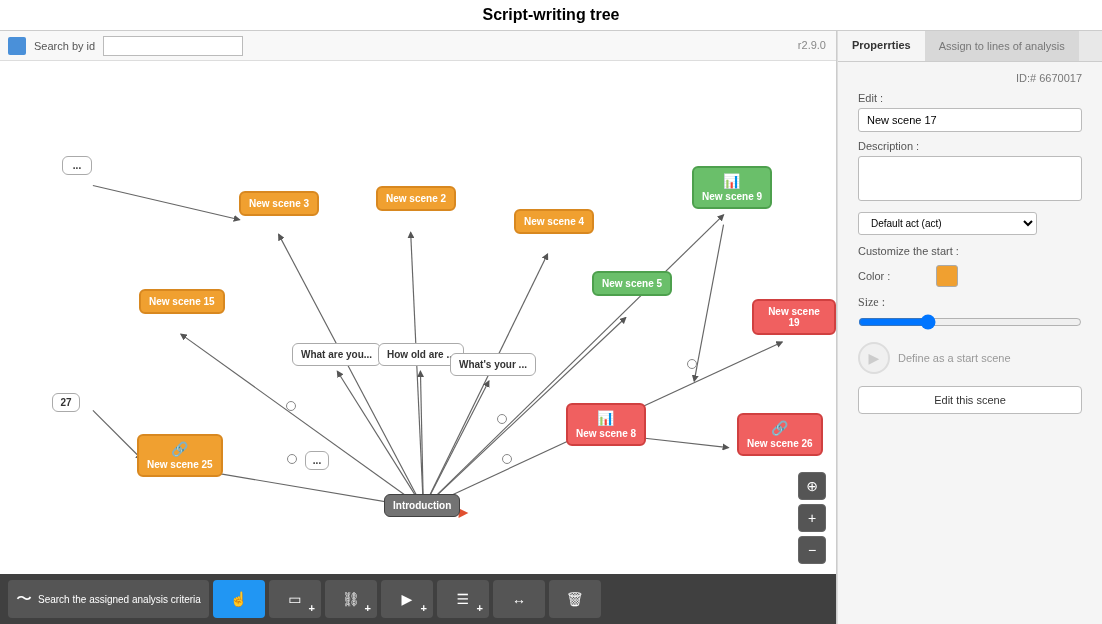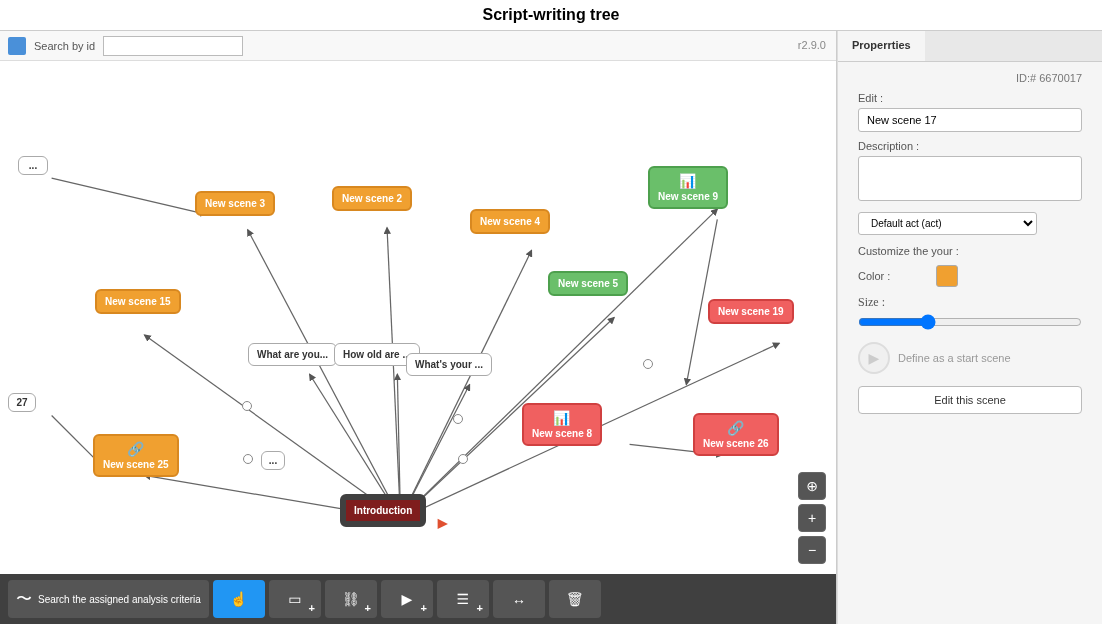--- a/index.html
+++ b/index.html
@@ -22,20 +22,21 @@
       overflow: hidden;
     }
 
     
     .canvas-area {
       flex: 1;
       background: white;
       position: relative;
       overflow: hidden;
       border-right: 1px solid #ccc;
+      padding-left: 44px;
     }
 
     .canvas-toolbar {
       position: absolute;
       top: 0; left: 0; right: 0;
       height: 30px;
       background: #f8f8f8;
       border-bottom: 1px solid #ddd;
       display: flex;
       align-items: center;
@@ -96,23 +97,23 @@
       border: 2px solid #d04040;
     }
 
     .scene-node.white {
       background: white;
       color: #333;
       border: 1.5px solid #aaa;
     }
 
     .scene-node.green-dark {
-      background: #7f1d1d;
-      color: white;
-      border: 6px solid #404040;
+      background: #737373;
+      color: white;
+      border: 1px solid #404040;
     }
 
     .scene-node .node-icon {
       font-size: 14px;
       display: block;
       margin-bottom: 2px;
     }
 
     
     .connector-dot {
@@ -511,39 +512,40 @@
         </button>
         <button class="toolbar-btn">
           <span class="icon">🗑</span>
         </button>
       </div>
     </div>
 
     <div class="right-panel">
       <div class="panel-tabs">
         <button class="panel-tab active">Properrties</button>
+        <button class="panel-tab inactive">Assign to lines of analysis</button>
       </div>
 
       <div class="panel-content">
         <div class="id-row">
           <span>ID:#</span>
           <span>6670017</span>
         </div>
 
         <div style="font-size:11px;color:#555;margin-bottom:4px;">Edit :</div>
         <input class="name-input" type="text" value="New scene 17" style="">
 
         <div class="desc-label">Description :</div>
         <textarea class="desc-textarea" style=""></textarea>
 
         <select class="select-act">
           <option>Default act (act)</option>
         </select>
 
-        <div class="section-title">Customize the your :</div>
+        <div class="section-title">Customize the start :</div>
 
         <div class="color-row">
           <span class="panel-label">Color :</span>
           <div class="color-swatch"></div>
         </div>
 
         <div class="size-label">Size :</div>
         <input type="range" class="size-slider" min="0" max="100" value="30" style="">
 
         <div class="start-scene-row">

